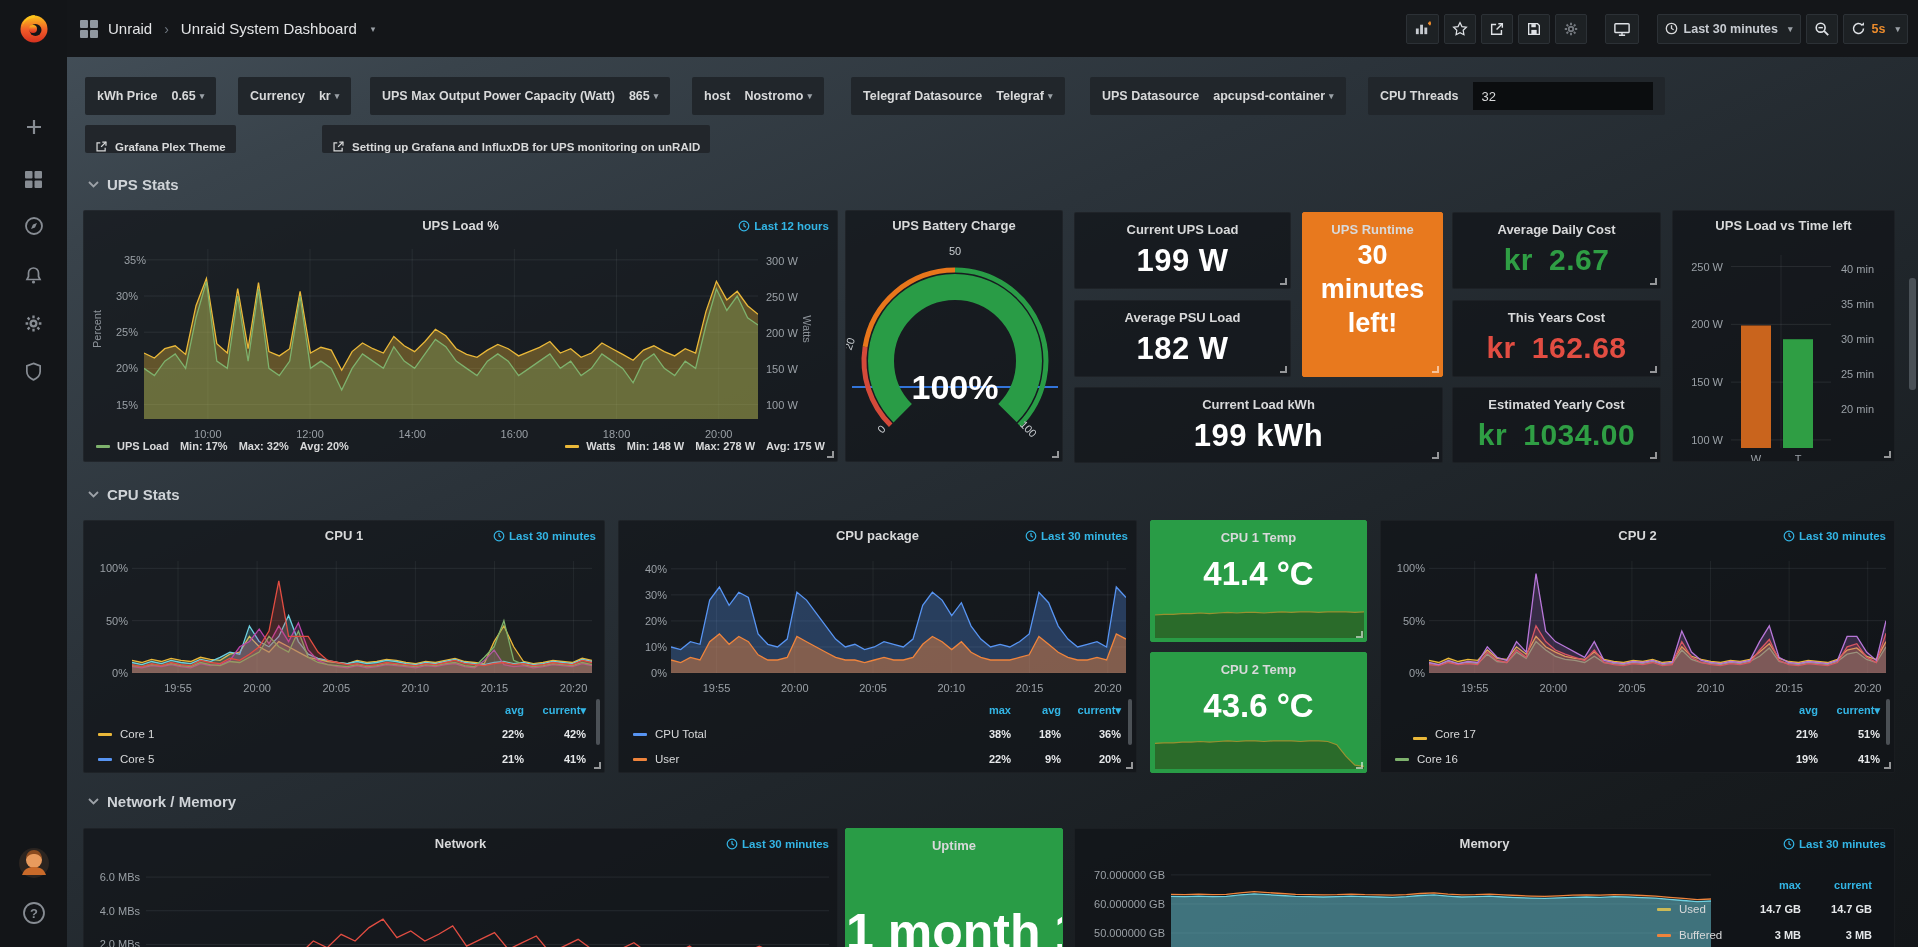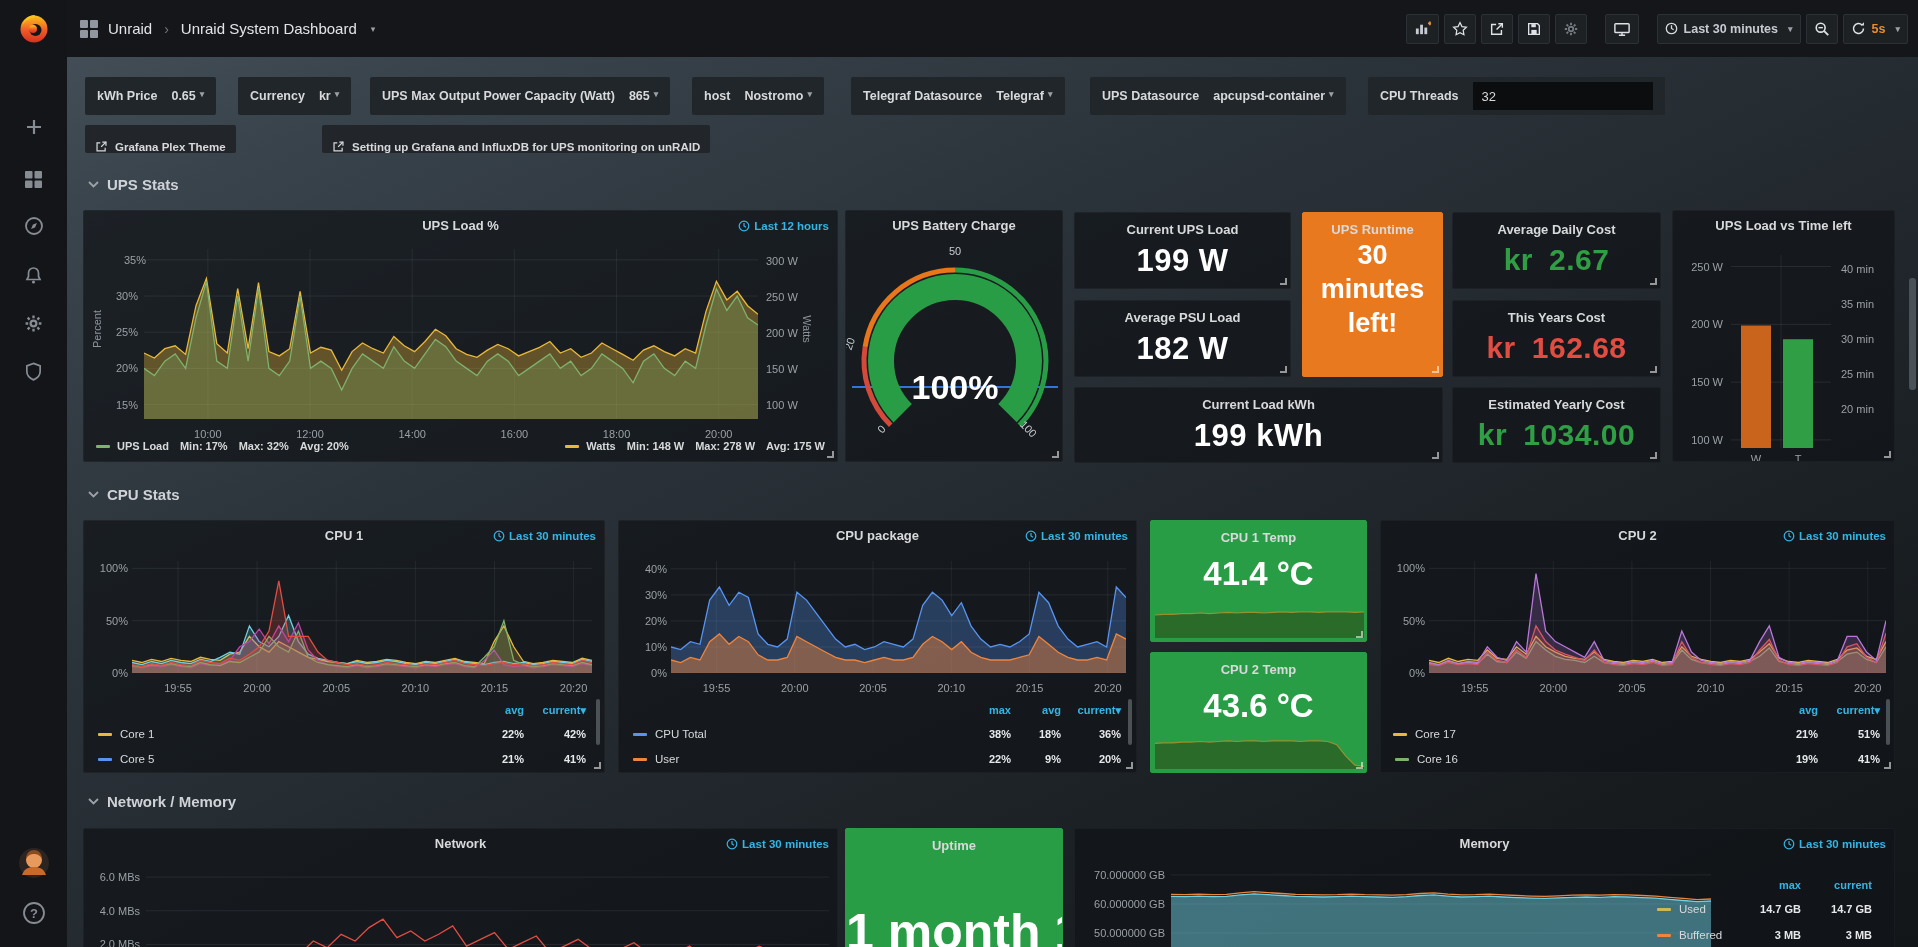--- a/index.html
+++ b/index.html
@@ -19,21 +19,21 @@
   .nbtn svg{display:block}
   .ngap{width:8px}
   .orange-txt{color:#eb8b2c}
   
   .sidebar{position:absolute;left:0;top:0;width:67px;height:947px;background:#131518;z-index:7;}
   .sb-logo{position:absolute;left:14px;top:8px;width:40px;height:40px;cursor:pointer}
   .sbi{position:absolute;left:0;width:67px;height:40px;display:flex;align-items:center;justify-content:center;cursor:pointer;color:#878c93}
   
   .chip{position:absolute;height:38px;background:#21262b;border-radius:2px;display:inline-flex;align-items:center;padding:0 12px;gap:14px;cursor:pointer}
   .chip-label{color:#d8d9da;font-size:12.5px;font-weight:bold;white-space:nowrap}
-  .chip-value{color:#d8d9da;font-size:12.5px;font-weight:bold;white-space:nowrap;display:flex;align-items:flex-start}
+  .chip-value{color:#d8d9da;font-size:12.5px;font-weight:bold;white-space:nowrap;display:flex;align-items:center}
   .chip input{background:#0b0d0f;border:1px solid #0b0d0f;color:#d8d9da;width:180px;height:28px;padding:0 8px;font-size:13px;font-family:inherit}
   .linkchip{position:absolute;height:28px;background:#22262b;border-radius:2px;display:inline-flex;align-items:flex-end;gap:7px;padding:0 10px;color:#d8d9da;font-size:11.5px;font-weight:bold;cursor:pointer;white-space:nowrap}
   
   .section-h{position:absolute;display:flex;align-items:center;gap:8px;color:#cfd3d7;font-size:15px;font-weight:bold;cursor:pointer}
   
   .panel{position:absolute;background:rgba(16,20,24,0.72);border:1px solid rgba(255,255,255,0.035);border-radius:2px;overflow:hidden}
   .panel::after{content:"";position:absolute;right:3px;bottom:3px;width:5px;height:5px;border-right:2px solid rgba(255,255,255,0.55);border-bottom:2px solid rgba(255,255,255,0.55)}
   .panel-title{position:absolute;top:7px;left:40px;right:40px;text-align:center;font-size:13px;font-weight:bold;color:#d8d9da;white-space:nowrap;cursor:pointer;z-index:2}
   .time-badge{position:absolute;top:9px;right:8px;color:#33b5e5;font-size:11.5px;font-weight:bold;display:flex;align-items:center;gap:4px;z-index:2}
   .stat-title{position:absolute;top:9px;left:0;right:0;text-align:center;font-size:13px;font-weight:bold;color:#d8d9da;white-space:nowrap}
@@ -615,21 +615,21 @@
       <div class="ytick" style="left: 2px; width: 42px; top: 92.6636px;">50%</div>
       <div class="ytick" style="left: 2px; width: 42px; top: 145px;">0%</div>
       <div class="xtick" style="left: 61.7px; width: 64px; top: 160px;">19:55</div>
       <div class="xtick" style="left: 140.304px; width: 64px; top: 160px;">20:00</div>
       <div class="xtick" style="left: 218.908px; width: 64px; top: 160px;">20:05</div>
       <div class="xtick" style="left: 297.512px; width: 64px; top: 160px;">20:10</div>
       <div class="xtick" style="left: 376.116px; width: 64px; top: 160px;">20:15</div>
       <div class="xtick" style="left: 454.72px; width: 64px; top: 160px;">20:20</div>
       <div class="lt-cell lt-head" style="left: 371px; top: 183px;">avg</div>
       <div class="lt-cell lt-head" style="left: 433px; top: 183px;">current▾</div>
-      <div class="lt-name" style="left: 12px; top: 207px;">
+      <div class="lt-name" style="left: 32px; top: 207px; align-items: flex-end;">
         <span class="dash" style="background: rgb(234, 184, 57);"></span>
         <span>Core 17</span>
       </div>
       <div class="lt-cell" style="left: 371px; top: 207px;">21%</div>
       <div class="lt-cell" style="left: 433px; top: 207px;">51%</div>
       <div class="lt-name" style="left: 14px; top: 232px;">
         <span class="dash" style="background: rgb(126, 178, 109);"></span>
         <span>Core 16</span>
       </div>
       <div class="lt-cell" style="left: 371px; top: 232px;">19%</div>

